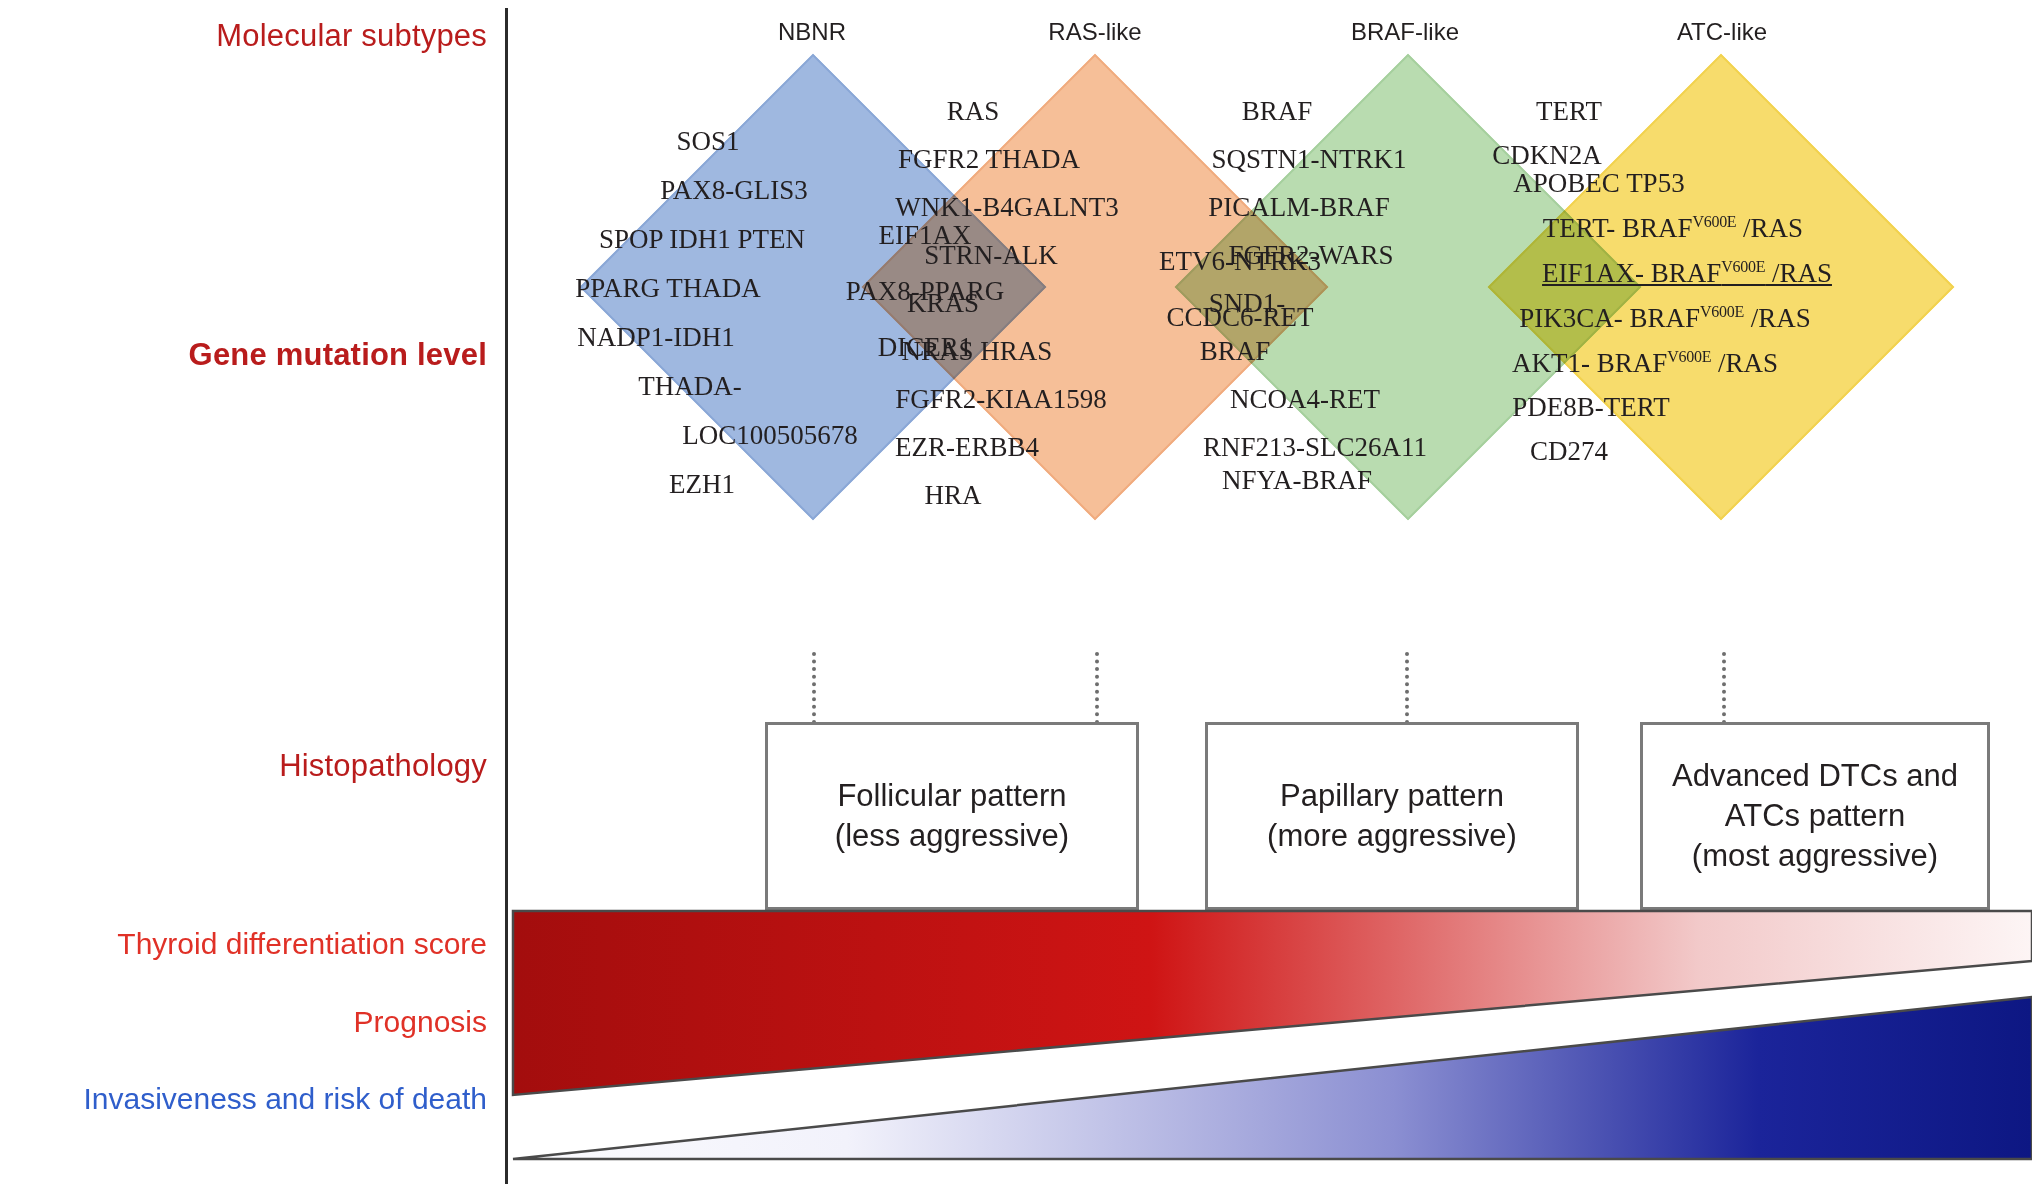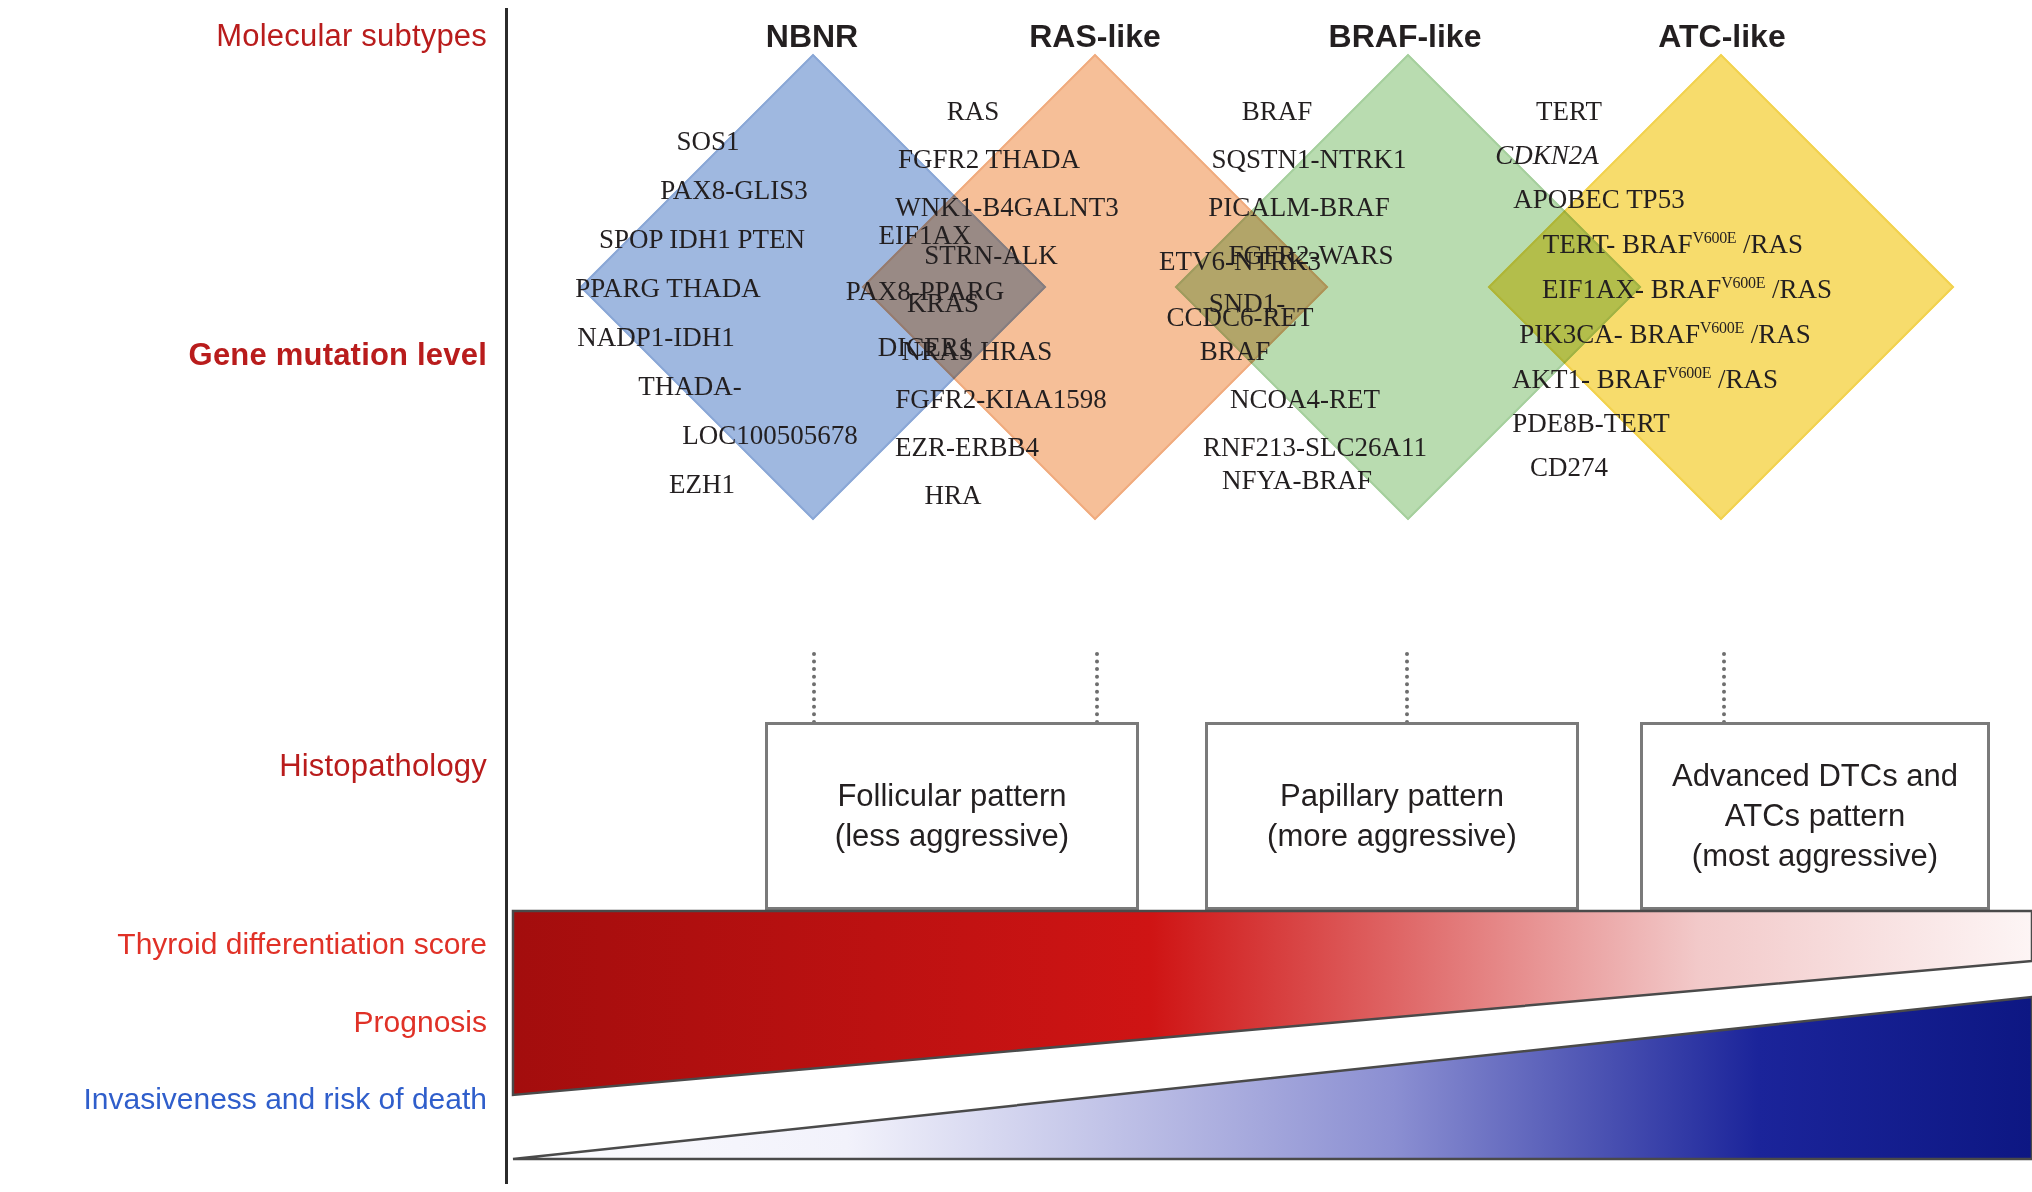--- a/index.html
+++ b/index.html
@@ -14,22 +14,22 @@
              letter-spacing:.2px;white-space:nowrap;}
   #lbl-molecular{right:1545px;top:18px;}
   #lbl-gene{right:1545px;top:337px;font-weight:bold;}
   #lbl-histo{right:1545px;top:748px;}
   .grad-label{position:absolute;text-align:right;font-size:30px;white-space:nowrap;}
   #lbl-tds{right:1545px;top:927px;color:#e03127;}
   #lbl-prog{right:1545px;top:1005px;color:#e03127;}
   #lbl-inva{right:1545px;top:1082px;color:#2f5ecb;}
 
   
-  .col-head{position:absolute;top:18px;font-size:32px;text-align:left;
-            white-space:nowrap;transform:translateX(-50%);font-weight:bold;}
+  .col-head{position:absolute;top:18px;font-size:24px;text-align:left;
+            white-space:nowrap;transform:translateX(-50%);}
 
   
   .diamond{position:absolute;transform:rotate(45deg);}
   .diamond.blue  {background:#9fb8e0;border:2px solid #8aa7d6;}
   .diamond.orange{background:#f6bf98;border:2px solid #f0ab7e;}
   .diamond.green {background:#b9dcb0;border:2px solid #a5cf9d;}
   .diamond.yellow{background:#f7dc6c;border:2px solid #f2d24e;}
   .diamond.orange,.diamond.green,.diamond.yellow{mix-blend-mode:multiply;}
 
   
@@ -110,24 +110,24 @@
     <div data-name="gene-braf-item" style="transform: translateX(-6px); margin-bottom: 21px;">PICALM-BRAF</div>
     <div data-name="gene-braf-item" style="transform: translateX(6px); margin-bottom: 21px;">FGFR2-WARS</div>
     <div data-name="gene-braf-item" style="transform: translateX(-58px); margin-bottom: 21px;">SND1-</div>
     <div data-name="gene-braf-item" style="transform: translateX(-70px); margin-bottom: 21px;">BRAF</div>
     <div data-name="gene-braf-item" style="margin-bottom: 21px;">NCOA4-RET</div>
     <div data-name="gene-braf-item" style="transform: translateX(10px); margin-bottom: 6px;">RNF213-SLC26A11</div>
     <div data-name="gene-braf-item" style="transform: translateX(-8px); margin-bottom: 21px;">NFYA-BRAF</div>
   </div>
 <div class="genes" id="genes-atc" style="left:1455px;top:98px;width:420px;text-align:center;" data-name="gene-list-atc-like">
     <div data-name="gene-atc-item" style="transform: translateX(-96px); margin-bottom: 17px;">TERT</div>
-    <div data-name="gene-atc-item" style="transform: translateX(-118px); margin-bottom: 17px; font-style: italic;">CDKN2A</div>
+    <div data-name="gene-atc-item" style="transform: translateX(-118px); margin-bottom: 1px;">CDKN2A</div>
     <div data-name="gene-atc-item" style="transform: translateX(-66px); margin-bottom: 17px;">APOBEC   TP53</div>
     <div data-name="gene-atc-item" style="transform: translateX(8px); margin-bottom: 17px;">TERT- BRAF<sup>V600E</sup> /RAS</div>
-    <div data-name="gene-atc-item" style="transform: translateX(22px); margin-bottom: 17px;">EIF1AX- BRAF<sup>V600E</sup> /RAS</div>
+    <div data-name="gene-atc-item" style="transform: translateX(22px); margin-bottom: 17px; text-decoration: underline;">EIF1AX- BRAF<sup>V600E</sup> /RAS</div>
     <div data-name="gene-atc-item" style="margin-bottom: 17px;">PIK3CA- BRAF<sup>V600E</sup> /RAS</div>
     <div data-name="gene-atc-item" style="transform: translateX(-20px); margin-bottom: 17px;">AKT1- BRAF<sup>V600E</sup> /RAS</div>
     <div data-name="gene-atc-item" style="transform: translateX(-74px); margin-bottom: 17px;">PDE8B-TERT</div>
     <div data-name="gene-atc-item" style="transform: translateX(-96px); margin-bottom: 17px;">CD274</div>
   </div>
 
 <div class="dotted" style="left:812px;top:652px;height:72px;" data-name="connector-nbnr"></div>
 <div class="dotted" style="left:1095px;top:652px;height:72px;" data-name="connector-ras-like"></div>
 <div class="dotted" style="left:1405px;top:652px;height:72px;" data-name="connector-braf-like"></div>
 <div class="dotted" style="left:1722px;top:652px;height:72px;" data-name="connector-atc-like"></div>

